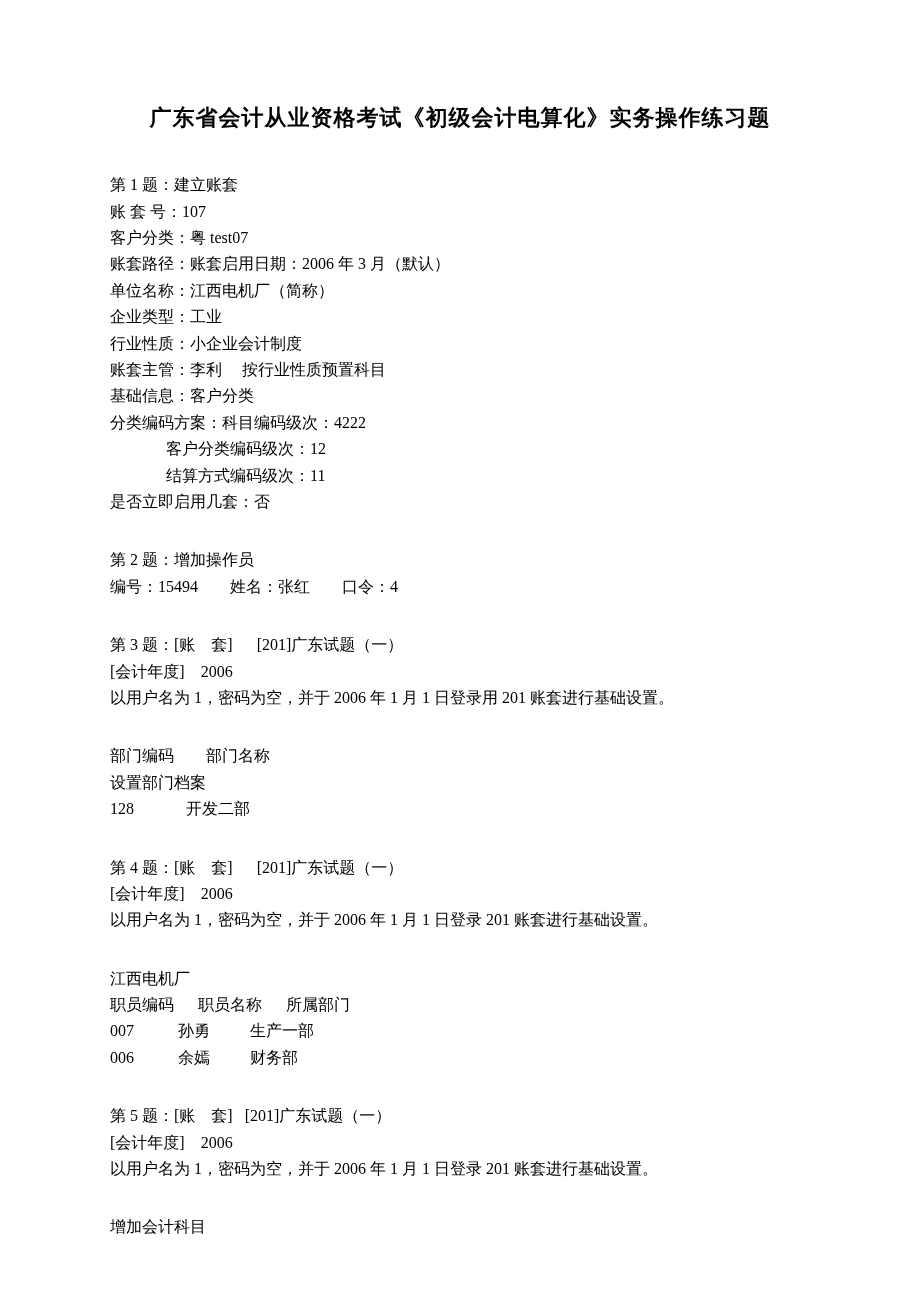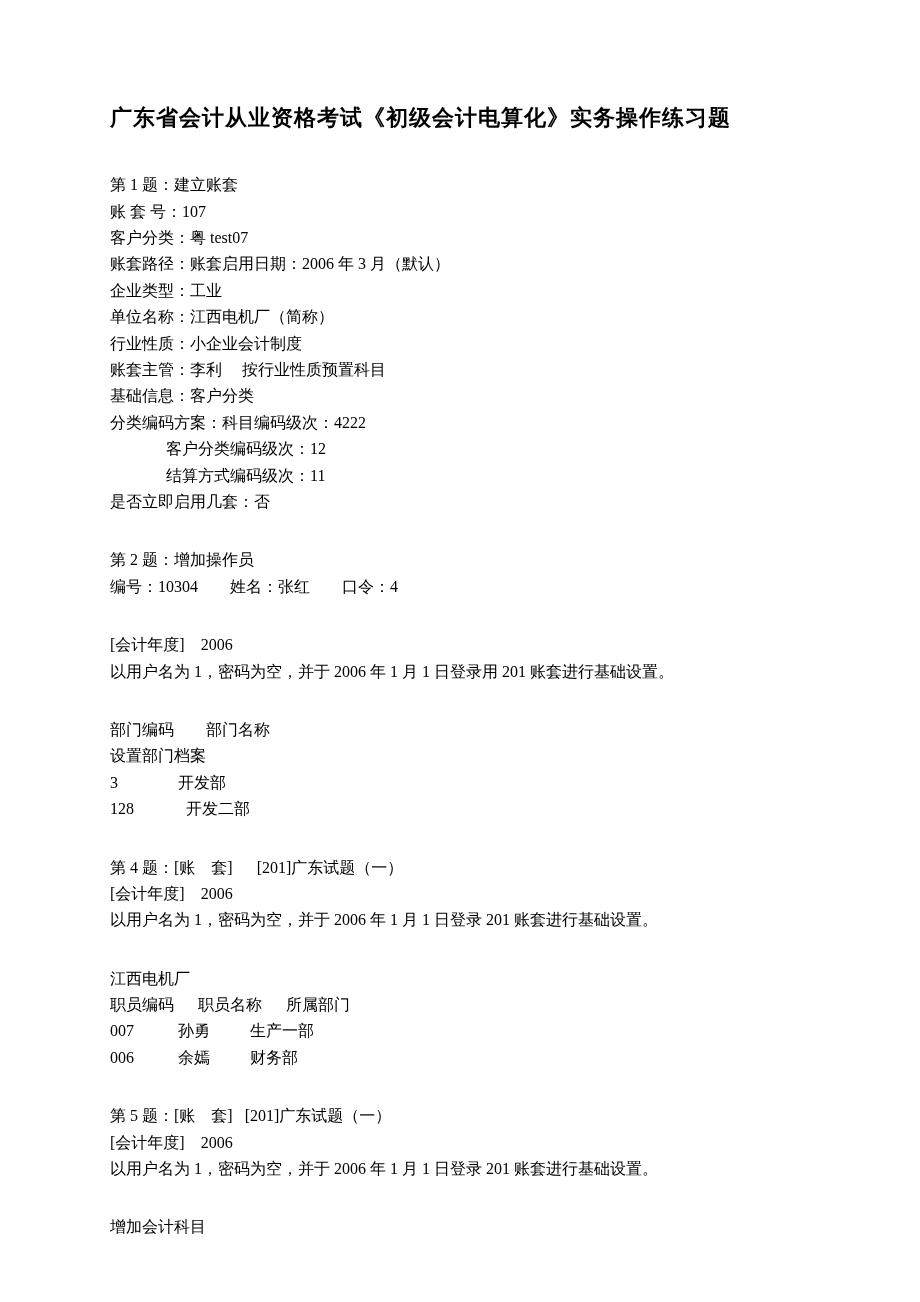--- a/index.html
+++ b/index.html
@@ -14,20 +14,21 @@
   .page {
     width: 920px;
     min-height: 1302px;
     padding: 100px 110px 60px 110px;
     box-sizing: border-box;
   }
   .title {
     font-family: "SimHei", "黑体", sans-serif;
     font-size: 22px;
     font-weight: bold;
+    text-align: center;
     margin-bottom: 36px;
     letter-spacing: 1px;
   }
   .line {
     white-space: pre;
   }
   .block {
     margin-bottom: 26px;
     margin-top: 32px;
   }
@@ -37,45 +38,45 @@
 
 <div class="page">
 
   <div class="title">广东省会计从业资格考试《初级会计电算化》实务操作练习题</div>
 
   <div class="block">
     <div class="line">第 1 题：建立账套</div>
     <div class="line">账 套 号：107</div>
     <div class="line">客户分类：粤 test07</div>
     <div class="line">账套路径：账套启用日期：2006 年 3 月（默认）</div>
+    <div class="line">单位名称：江西电机厂（简称）</div>
     <div class="line">企业类型：工业</div>
-    <div class="line">单位名称：江西电机厂（简称）</div>
     <div class="line">行业性质：小企业会计制度</div>
     <div class="line">账套主管：李利     按行业性质预置科目</div>
     <div class="line">基础信息：客户分类</div>
     <div class="line">分类编码方案：科目编码级次：4222</div>
     <div class="line">              客户分类编码级次：12</div>
     <div class="line">              结算方式编码级次：11</div>
     <div class="line">是否立即启用几套：否</div>
   </div>
 
   <div class="block">
     <div class="line">第 2 题：增加操作员</div>
-    <div class="line">编号：10304        姓名：张红        口令：4</div>
+    <div class="line">编号：15494        姓名：张红        口令：4</div>
   </div>
 
   <div class="block">
+    <div class="line">第 3 题：[账    套]      [201]广东试题（一）</div>
     <div class="line">[会计年度]    2006</div>
     <div class="line">以用户名为 1，密码为空，并于 2006 年 1 月 1 日登录用 201 账套进行基础设置。</div>
   </div>
 
   <div class="block">
     <div class="line">部门编码        部门名称</div>
     <div class="line">设置部门档案</div>
-    <div class="line">3               开发部</div>
     <div class="line">128             开发二部</div>
   </div>
 
   <div class="block">
     <div class="line">第 4 题：[账    套]      [201]广东试题（一）</div>
     <div class="line">[会计年度]    2006</div>
     <div class="line">以用户名为 1，密码为空，并于 2006 年 1 月 1 日登录 201 账套进行基础设置。</div>
   </div>
 
   <div class="block">

